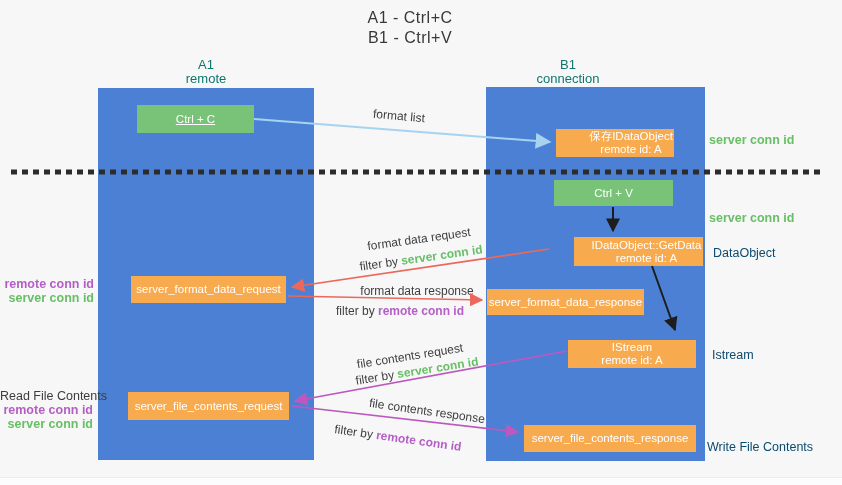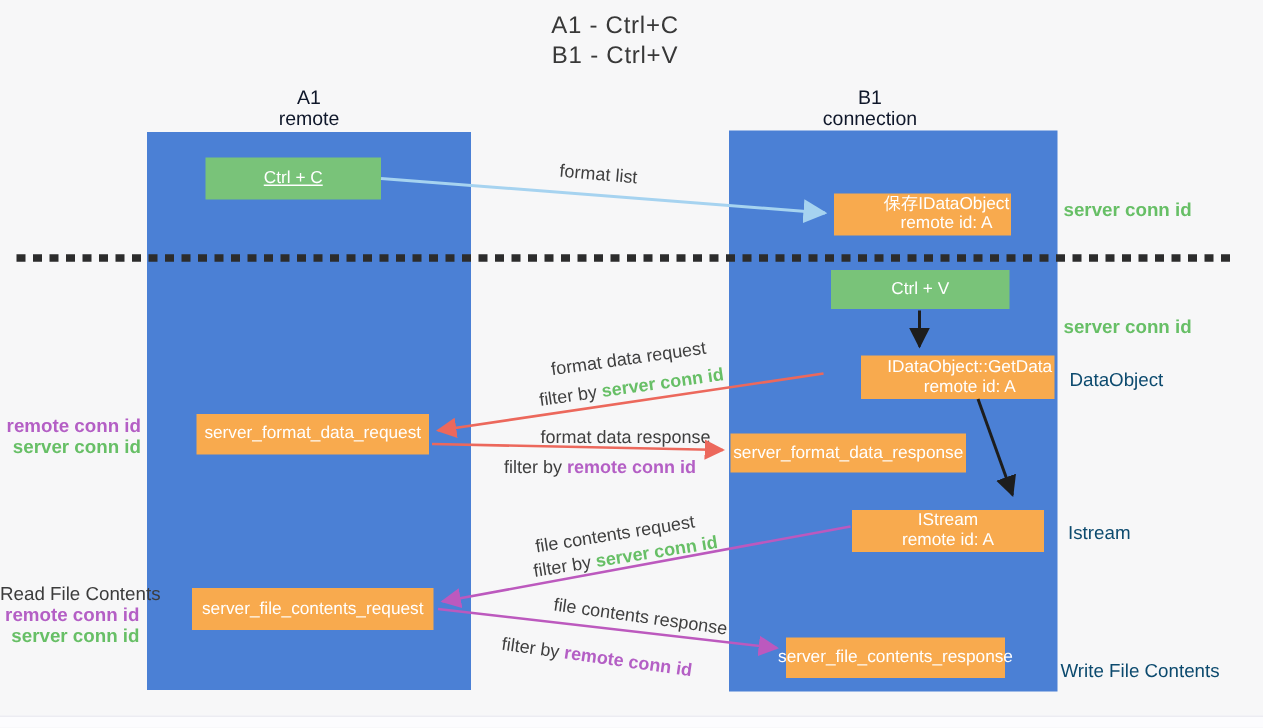--- a/index.html
+++ b/index.html
@@ -9,21 +9,21 @@
     font-family:"Liberation Sans","DejaVu Sans",sans-serif;
     color:#3d3d3d;
   }
   .abs{position:absolute;}
   .title{
     text-align:center;font-size:16px;line-height:20px;color:#383838;
     letter-spacing:0.5px;
   }
   .col{background:#4b80d5;}
   .col-header{
-    text-align:center;font-size:13px;line-height:14px;color:#0f172a;
+    text-align:center;font-size:13px;line-height:14px;color:#0f766e;
   }
   .node{
     color:#fff;font-size:11.5px;line-height:13px;text-align:center;
     display:flex;flex-direction:column;align-items:center;justify-content:center;
     box-sizing:border-box;white-space:nowrap;
   }
   .node.green{background:#79c379;}
   .node.orange{background:#f8aa4e;}
   .arrow-label{
     font-size:12px;color:#3f3f3f;white-space:nowrap;
@@ -45,21 +45,21 @@
 
 <div class="abs title" style="left:310px;top:8px;width:200px;">
   <div>A1 - Ctrl+C</div>
   <div>B1 - Ctrl+V</div>
 </div>
 
 <div class="abs col-header" style="left:146px;top:58px;width:120px;">
   <div>A1</div>
   <div>remote</div>
 </div>
-<div class="abs col-header" style="left:520px;top:58px;width:120px;">
+<div class="abs col-header" style="left:508px;top:58px;width:120px;">
   <div>B1</div>
   <div>connection</div>
 </div>
 
 <div class="abs col" style="left:98px;top:88px;width:216px;height:372px;"></div>
 <div class="abs col" style="left:486px;top:87px;width:219px;height:374px;"></div>
 
 <div class="abs node green" style="left:137px;top:105px;width:117px;height:28px;text-decoration:underline;">
   <span>Ctrl + C</span>
 </div>
@@ -88,21 +88,21 @@
 
 <div class="abs node orange" style="left:568px;top:340px;width:128px;height:28px;">
   <span>IStream</span>
   <span>remote id: A</span>
 </div>
 
 <div class="abs node orange" style="left:128px;top:392px;width:161px;height:28px;">
   <span>server_file_contents_request</span>
 </div>
 
-<div class="abs node orange" style="left:524px;top:425px;width:146px;height:27px;">
+<div class="abs node orange" style="left:524px;top:425px;width:172px;height:27px;">
   <span>server_file_contents_response</span>
 </div>
 
 <div class="abs green-id" style="left:709px;top:133px;">server conn id</div>
 <div class="abs green-id" style="left:709px;top:211px;">server conn id</div>
 <div class="abs side-label" style="left:713px;top:246px;">DataObject</div>
 <div class="abs side-label" style="left:712px;top:348px;">Istream</div>
 <div class="abs side-label" style="left:707px;top:440px;">Write File Contents</div>
 
 <div class="abs right-align" style="left:0px;top:277px;width:94px;">

